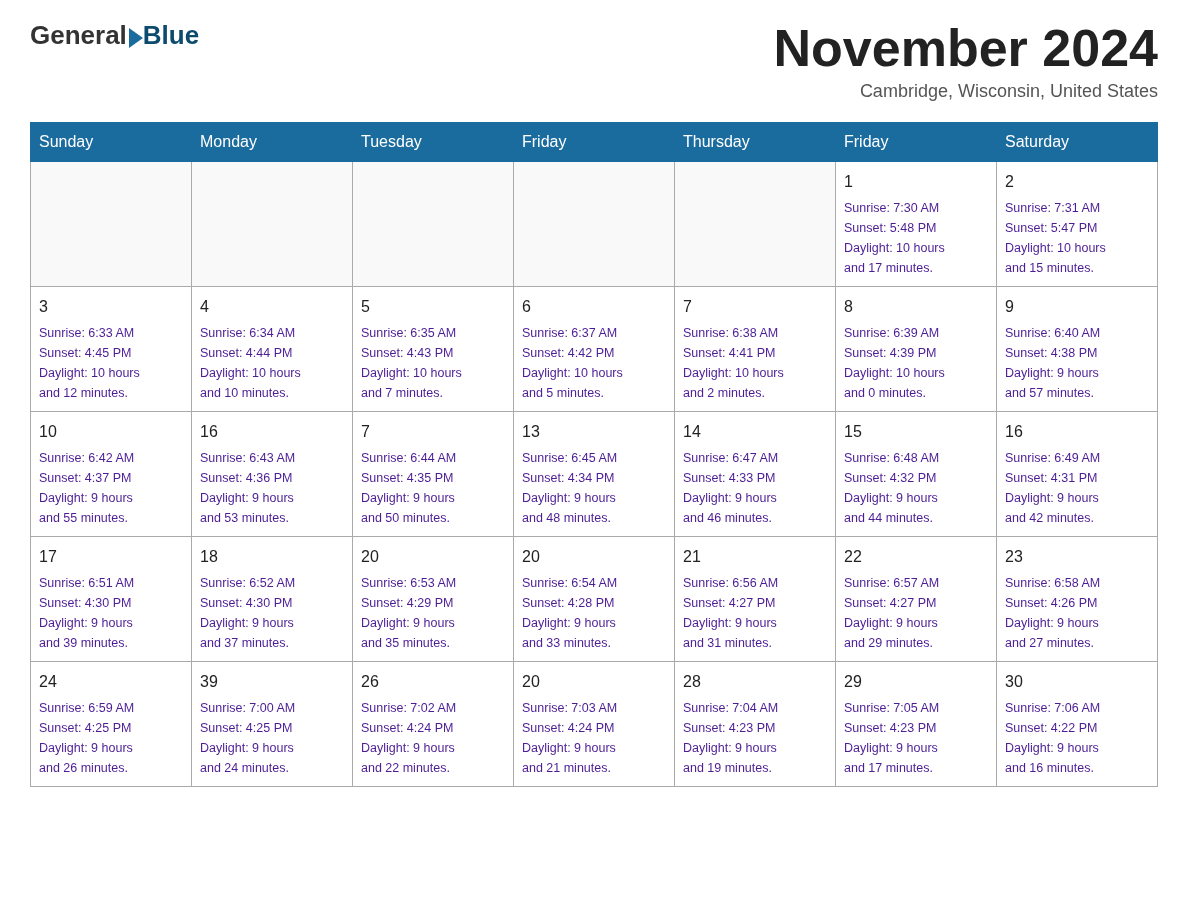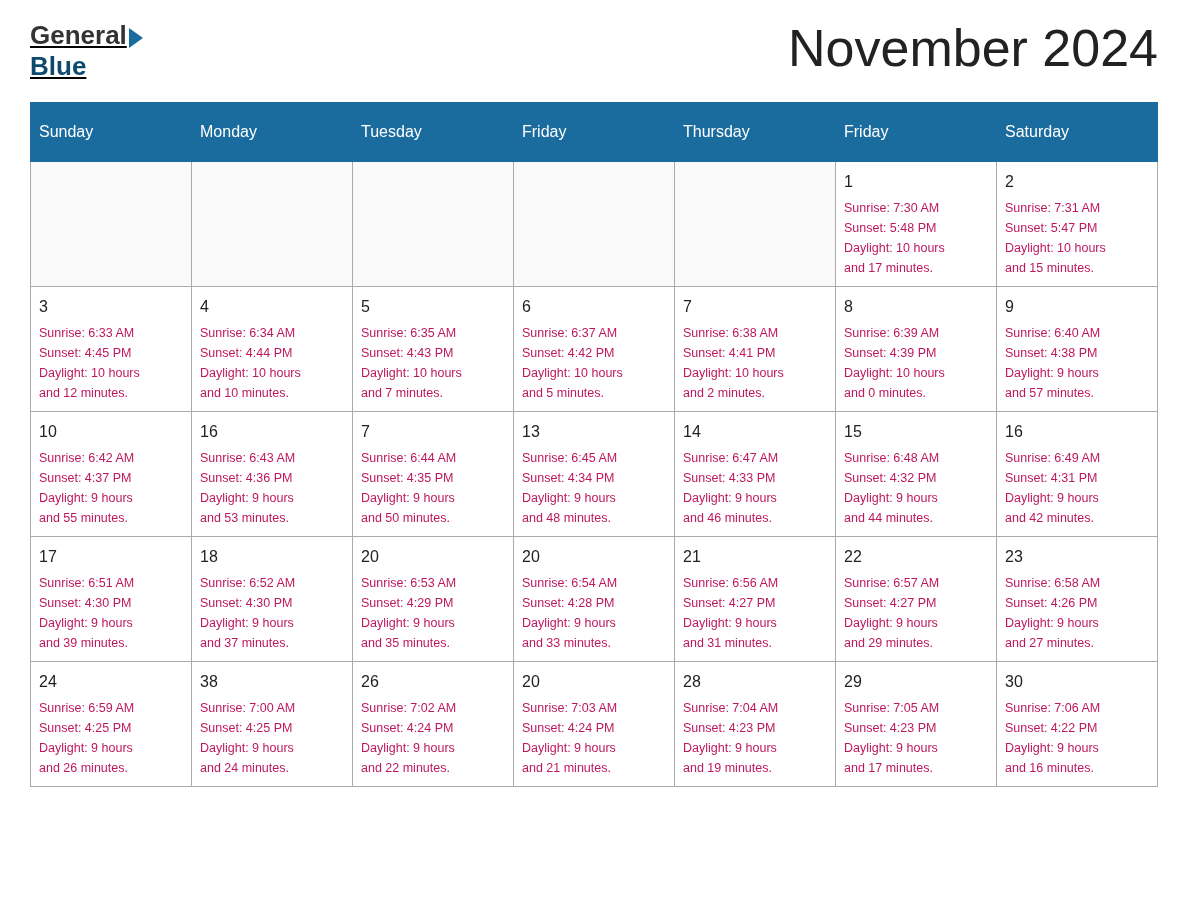--- a/index.html
+++ b/index.html
@@ -11,23 +11,22 @@
       padding: 20px 30px;
     }
     .header {
       display: flex;
       justify-content: space-between;
       align-items: flex-start;
       margin-bottom: 20px;
     }
     .logo {
       display: flex;
-      flex-direction: column;
+      flex-direction: row;
       align-items: flex-start;
-      text-decoration: underline;
     }
     .logo-top {
       display: flex;
       align-items: center;
     }
     .logo-general {
       font-size: 26px;
       font-weight: bold;
       color: #333;
       font-family: Arial, sans-serif;
@@ -45,40 +44,40 @@
       font-size: 26px;
       font-weight: bold;
       color: #0c4a6e;
       font-family: Arial, sans-serif;
     }
     .title-section {
       text-align: right;
     }
     .month-title {
       font-size: 52px;
-      font-weight: 400;
+      font-weight: 700;
       color: #222;
       line-height: 1.1;
     }
     .location {
       font-size: 18px;
       color: #555;
       margin-top: 4px;
     }
     .calendar {
       width: 100%;
       border-collapse: collapse;
       border: 1px solid #666;
     }
     .calendar th {
       background-color: #1a6b9e;
       color: #fff;
       font-size: 16px;
       font-weight: normal;
-      padding: 20px 8px;
+      padding: 10px 8px;
       text-align: left;
       border: 1px solid #1a6b9e;
     }
     .calendar td {
       vertical-align: top;
       padding: 8px;
       border: 1px solid #aaa;
       width: 14.28%;
       min-height: 110px;
       font-size: 12.5px;
@@ -87,40 +86,41 @@
     }
     .day-number {
       font-size: 16px;
       font-weight: normal;
       color: #222;
       display: block;
       margin-bottom: 4px;
     }
     .day-info {
       font-size: 12.5px;
-      color: #be185d;
+      color: #4c1d95;
       line-height: 1.6;
     }
     .empty-cell {
       background: #f9f9f9;
     }
   </style>
 </head>
 <body>
 
 <div class="header">
   <div class="logo">
     <div class="logo-top">
       <span class="logo-general">General</span>
       <div class="logo-arrow"></div>
     </div>
     <span class="logo-blue">Blue</span>
   </div>
   <div class="title-section">
     <div class="month-title">November 2024</div>
+    <div class="location">Cambridge, Wisconsin, United States</div>
   </div>
 </div>
 
 <table class="calendar">
   <thead>
     <tr>
     <th>Sunday</th>
         <th>Monday</th>
         <th>Tuesday</th>
         <th>Friday</th>
@@ -234,21 +234,21 @@
           <span class="day-number">23</span>
           <div class="day-info">Sunrise: 6:58 AM<br>Sunset: 4:26 PM<br>Daylight: 9 hours<br>and 27 minutes.</div>
         </td>
       </tr>
       <tr>
         <td>
           <span class="day-number">24</span>
           <div class="day-info">Sunrise: 6:59 AM<br>Sunset: 4:25 PM<br>Daylight: 9 hours<br>and 26 minutes.</div>
         </td>
         <td>
-          <span class="day-number">38</span>
+          <span class="day-number">39</span>
           <div class="day-info">Sunrise: 7:00 AM<br>Sunset: 4:25 PM<br>Daylight: 9 hours<br>and 24 minutes.</div>
         </td>
         <td>
           <span class="day-number">26</span>
           <div class="day-info">Sunrise: 7:02 AM<br>Sunset: 4:24 PM<br>Daylight: 9 hours<br>and 22 minutes.</div>
         </td>
         <td>
           <span class="day-number">20</span>
           <div class="day-info">Sunrise: 7:03 AM<br>Sunset: 4:24 PM<br>Daylight: 9 hours<br>and 21 minutes.</div>
         </td>

